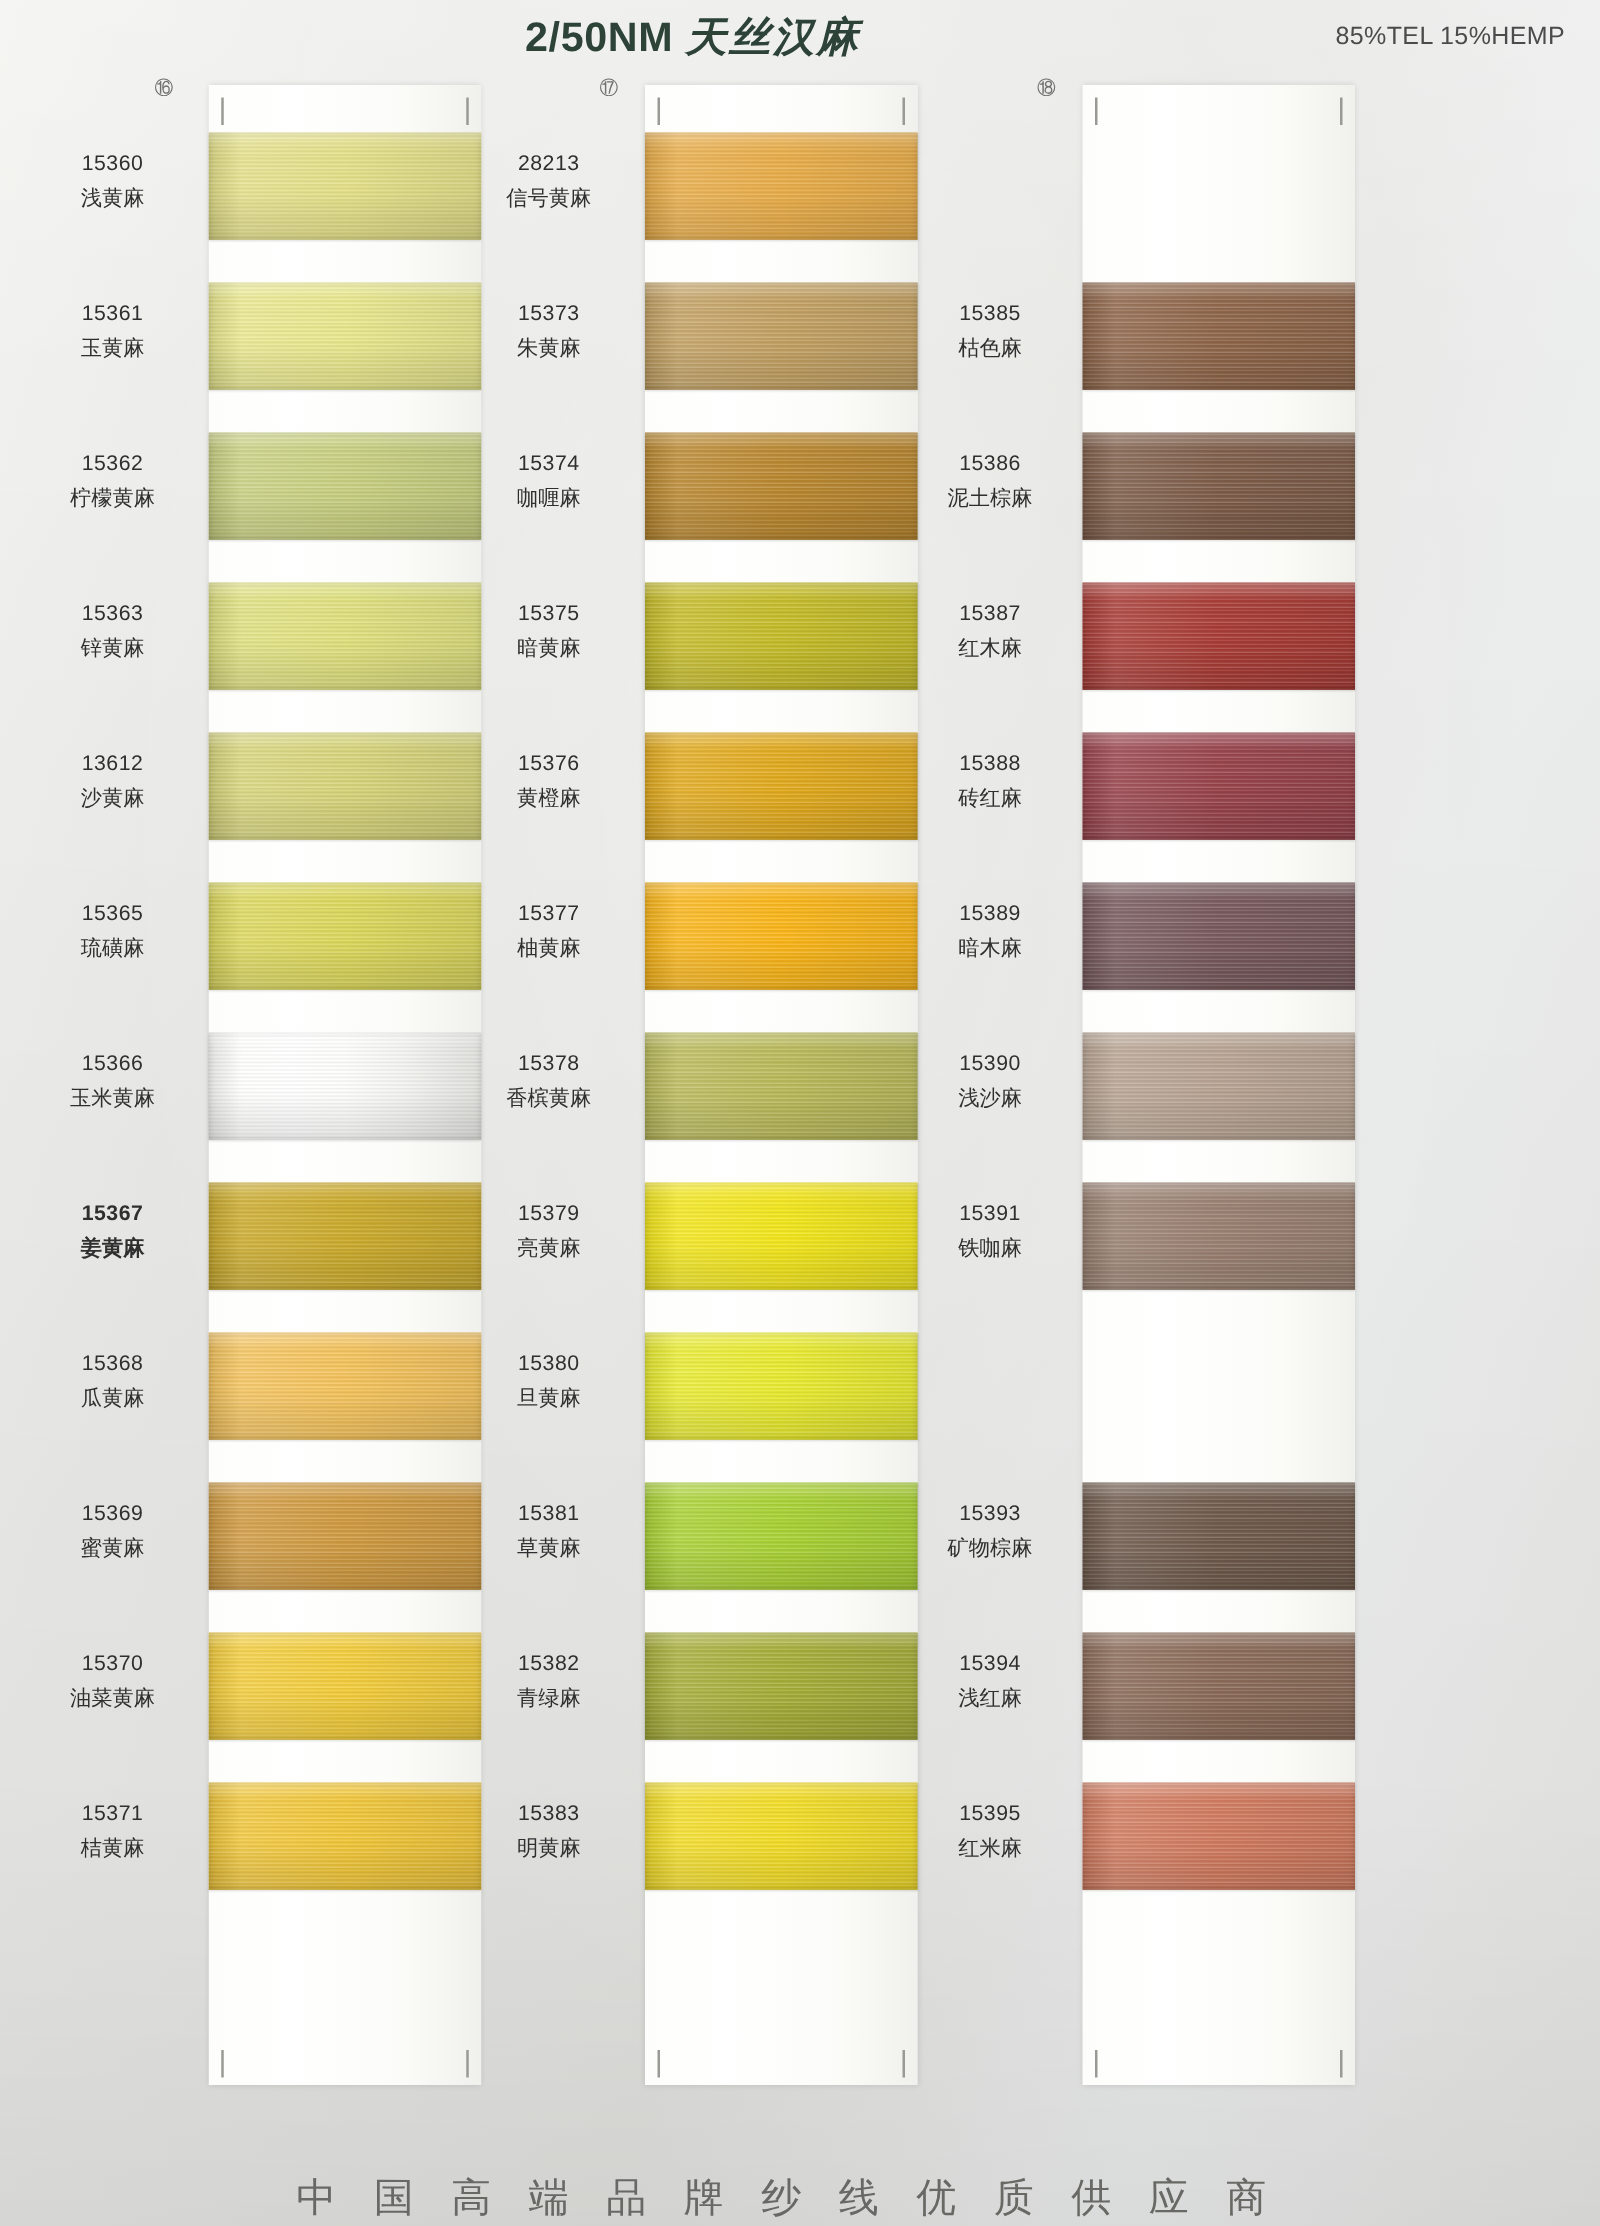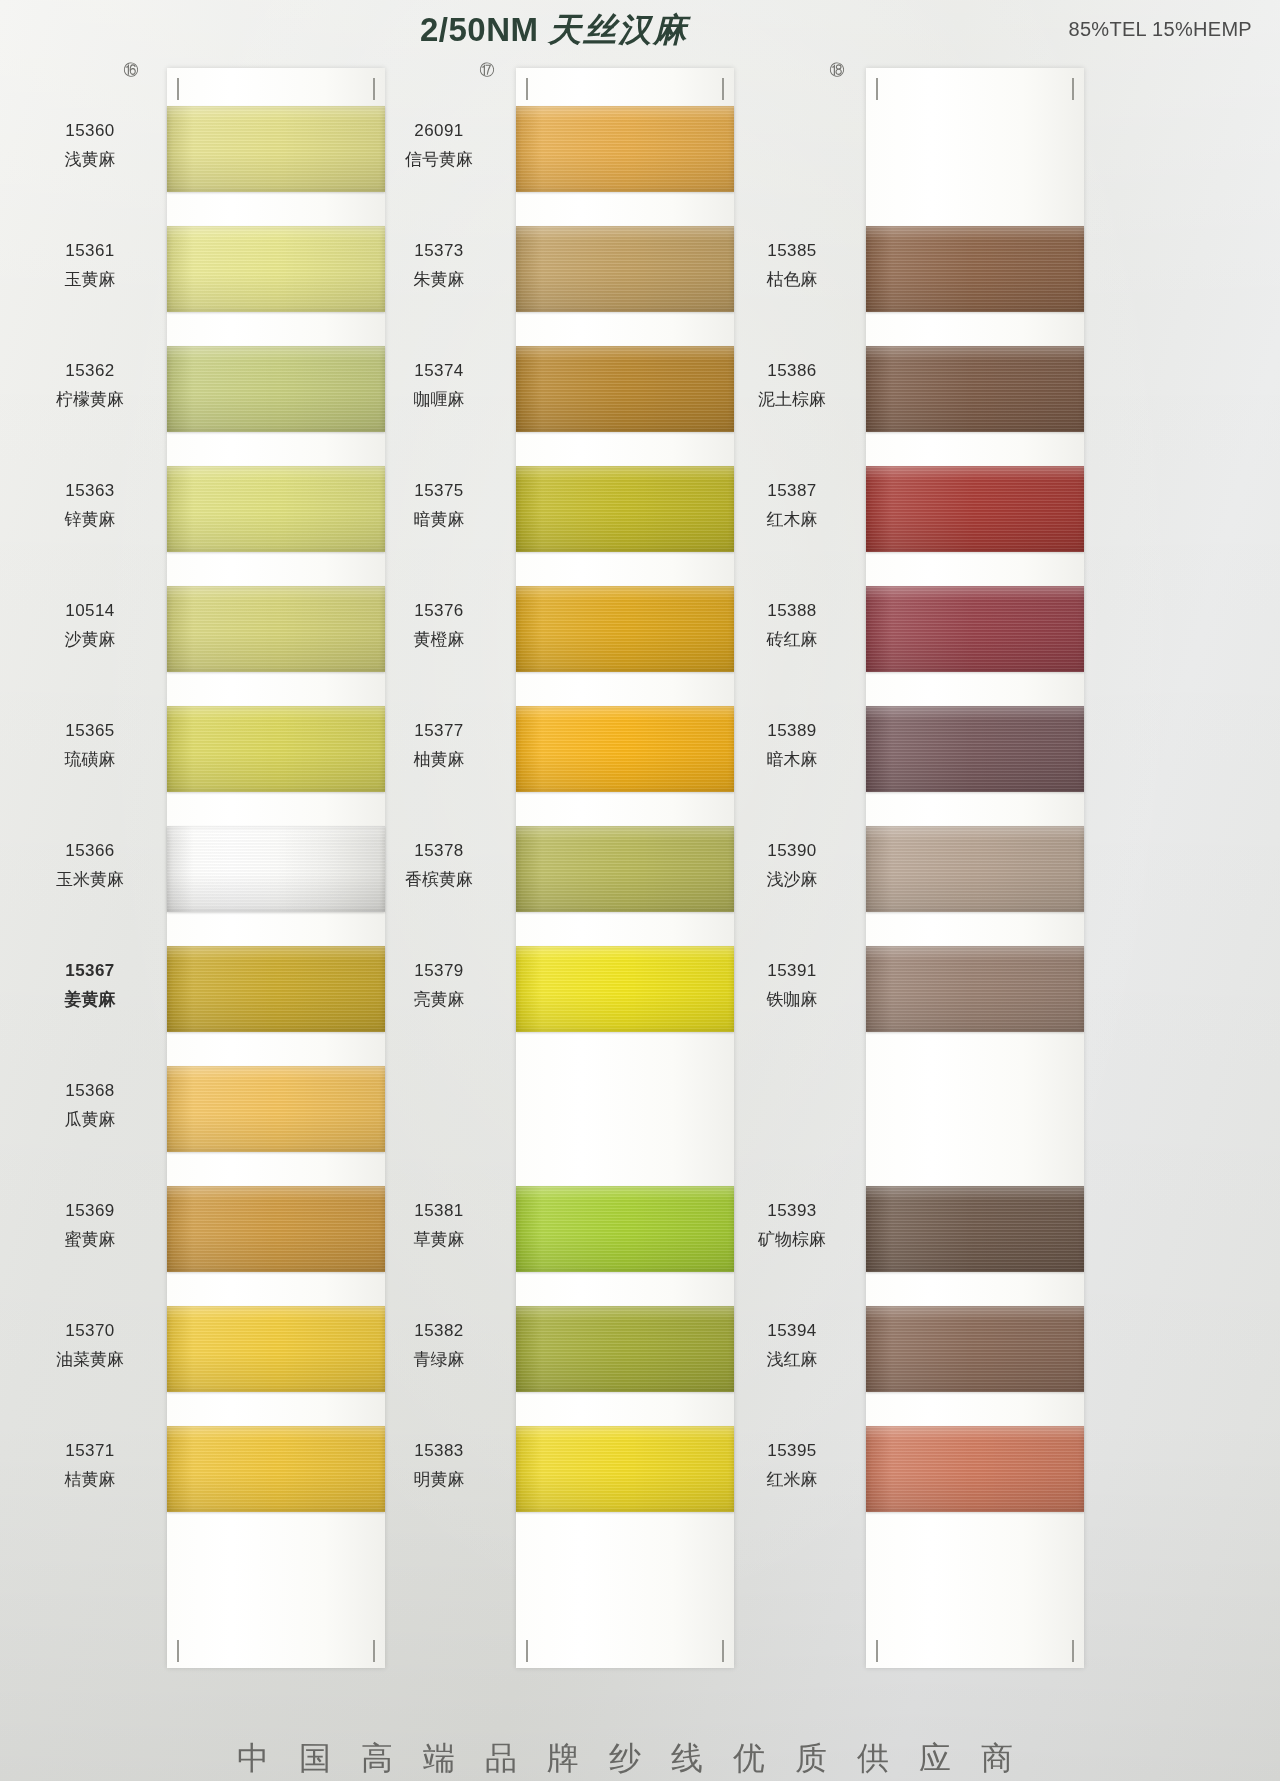--- a/index.html
+++ b/index.html
@@ -252,21 +252,21 @@
         </div>
         <div class="row" style="top: 360px;">
           <div class="label">
             <div class="code">15363</div>
             <div class="name">锌黄麻</div>
           </div>
           <div class="swatch" style="background: rgb(223, 224, 126);"></div>
         </div>
         <div class="row" style="top: 480px;">
           <div class="label">
-            <div class="code">10514</div>
+            <div class="code">13612</div>
             <div class="name">沙黄麻</div>
           </div>
           <div class="swatch" style="background: rgb(214, 212, 122);"></div>
         </div>
         <div class="row" style="top: 600px;">
           <div class="label">
             <div class="code">15365</div>
             <div class="name">琉磺麻</div>
           </div>
           <div class="swatch" style="background: rgb(219, 215, 92);"></div>
@@ -320,21 +320,21 @@
     <div class="col-index">⑰</div>
     <div class="strip">
       <span class="staple tl"></span>
       <span class="staple tr"></span>
       <span class="staple bl"></span>
       <span class="staple br"></span>
     </div>
     <div class="rows">
         <div class="row" style="top: 0px;">
           <div class="label">
-            <div class="code">26091</div>
+            <div class="code">28213</div>
             <div class="name">信号黄麻</div>
           </div>
           <div class="swatch" style="background: rgb(232, 173, 74);"></div>
         </div>
         <div class="row" style="top: 120px;">
           <div class="label">
             <div class="code">15373</div>
             <div class="name">朱黄麻</div>
           </div>
           <div class="swatch" style="background: rgb(194, 160, 98);"></div>
@@ -373,20 +373,27 @@
             <div class="name">香槟黄麻</div>
           </div>
           <div class="swatch" style="background: rgb(185, 185, 90);"></div>
         </div>
         <div class="row" style="top: 840px;">
           <div class="label">
             <div class="code">15379</div>
             <div class="name">亮黄麻</div>
           </div>
           <div class="swatch" style="background: rgb(242, 230, 30);"></div>
+        </div>
+        <div class="row" style="top: 960px;">
+          <div class="label">
+            <div class="code">15380</div>
+            <div class="name">旦黄麻</div>
+          </div>
+          <div class="swatch" style="background: rgb(232, 234, 48);"></div>
         </div>
         <div class="row" style="top: 1080px;">
           <div class="label">
             <div class="code">15381</div>
             <div class="name">草黄麻</div>
           </div>
           <div class="swatch" style="background: rgb(169, 209, 52);"></div>
         </div>
         <div class="row" style="top: 1200px;">
           <div class="label">

